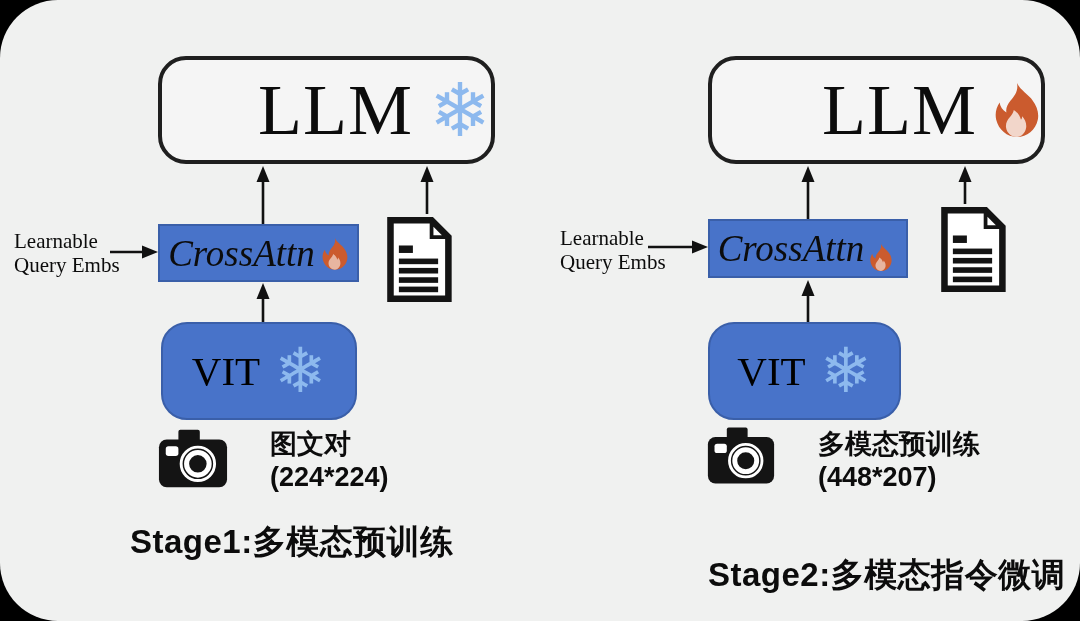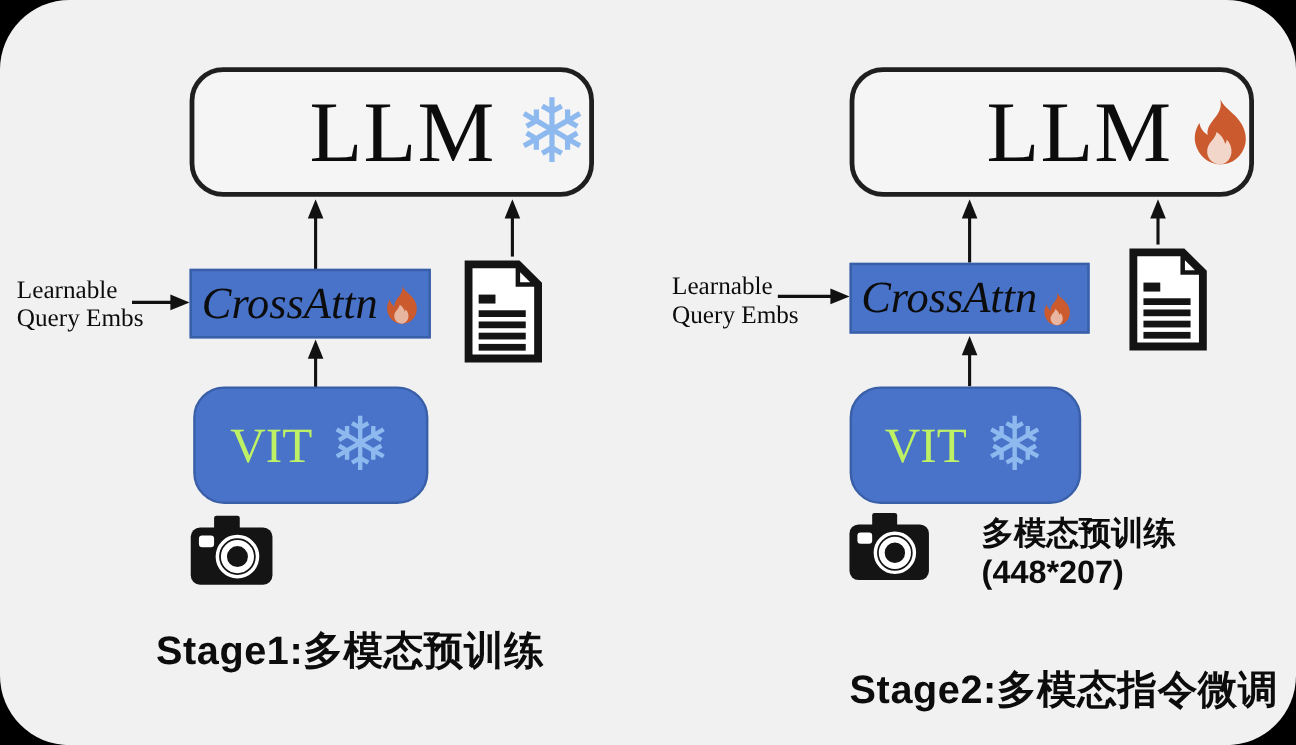--- a/index.html
+++ b/index.html
@@ -38,21 +38,21 @@
     font-family:"Liberation Serif",serif;font-size:37px;line-height:1;
     color:#0c0c0c;padding-right:34px;
   }
   .vit-box{
     position:absolute;box-sizing:border-box;
     background:var(--box-blue,#4873c9);
     border:2px solid var(--box-blue-border,#3a5fa9);
     border-radius:26px;
     display:flex;align-items:center;justify-content:center;gap:14px;
   }
-  .vit-text{font-family:"Liberation Serif",serif;font-size:41px;line-height:1;color:#bef264;}
+  .vit-text{font-family:"Liberation Serif",serif;font-size:41px;line-height:1;color:#000000;}
 
   
   .s1-llm{left:158px;top:56px;}
   .s1-cross{left:158px;top:224px;width:201px;height:58px;}
   .s1-vit{left:161px;top:322px;width:196px;height:98px;}
   .s1-a1{left:254px;top:166px;}
   .s1-a2{left:418px;top:166px;}
   .s1-a3{left:254px;top:283px;}
   .s1-ah{left:110px;top:243px;}
   .s1-query{left:14px;top:230px;}
@@ -147,20 +147,24 @@
     </div>
 
     <svg class="abs s1-cam" width="72" height="62" viewBox="0 0 37 31">
       <rect x="11" y="1" width="11" height="7" rx="1" fill="#141414"></rect>
       <rect x="1" y="6" width="35" height="24.5" rx="4" fill="#141414"></rect>
       <rect x="4.5" y="9.5" width="6.5" height="5" rx="1.4" fill="#ffffff"></rect>
       <circle cx="21" cy="18.5" r="8.6" fill="none" stroke="#ffffff" stroke-width="1.5"></circle>
       <circle cx="21" cy="18.5" r="5.8" fill="none" stroke="#ffffff" stroke-width="2.6"></circle>
     </svg>
 
+    <div class="data-label abs s1-data">
+      <div>图文对</div>
+      <div>(224*224)</div>
+    </div>
 
     <div class="caption abs s1-caption">Stage1:多模态预训练</div>
   </div>
 
   <div class="stage-group">
 
     <div class="llm-box s2-llm">
       <span class="llm-text">LLM</span>
       <svg width="48" height="64" viewBox="0 0 24 28">
         <path fill="#cb5b2e" d="M12 .5c.8 4.3-1.4 6.5-3.2 8.8C7.2 11.3 6.3 13.2 6.7 15.2 4.8 14.2 3.6 12.4 3.3 10.3 1.6 12.8.9 15.9 1.6 18.9 2.8 23.9 7 27.5 12 27.5c5 0 9.3-3.4 10.4-8.6.7-3.4-.5-7.1-2.6-9.7C18 6.4 13.8 4.3 12 .5Z"></path>

